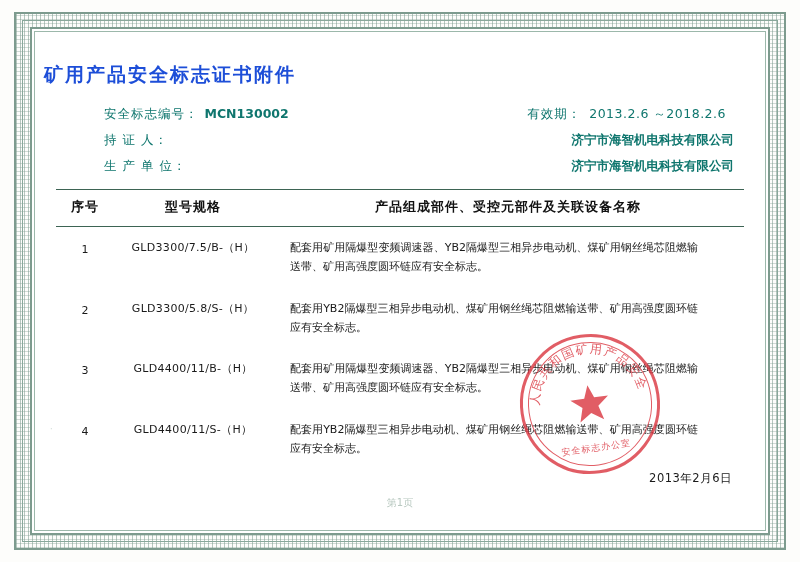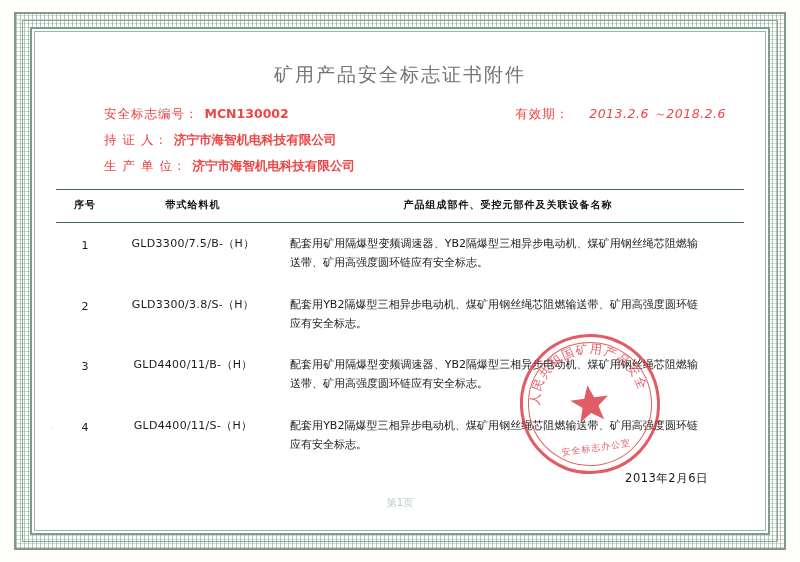--- a/index.html
+++ b/index.html
@@ -85,74 +85,75 @@
   
   .content {
     position: absolute;
     left: 44px;
     top: 42px;
     right: 44px;
     bottom: 42px;
   }
 
   .doc-title {
-    text-align: center;
+    text-align: left;
     font-family: "DejaVu Serif", "Liberation Serif", serif;
     font-size: 19px;
-    font-weight: normal;
+    font-weight: bold;
     letter-spacing: 2px;
-    color: #737373;
+    color: #1d4ed8;
     margin-top: 20px;
     margin-bottom: 6px;
   }
 
   .meta {
     margin: 18px 0 0 0;
     padding: 0 22px 0 60px;
     font-size: 12.5px;
-    color: #ef4444;
+    color: #0f766e;
     font-family: "DejaVu Sans", "Liberation Sans", sans-serif;
   }
   .meta-row {
     display: flex;
     align-items: baseline;
     margin-bottom: 9px;
     white-space: nowrap;
+    justify-content: space-between;
   }
   .meta-label {
     letter-spacing: 1px;
     flex: 0 0 auto;
   }
   .meta-value {
     margin-left: 6px;
     flex: 0 0 auto;
     font-weight: bold;
   }
   .meta-row.first {
     justify-content: flex-start;
   }
   .valid-block {
     margin-left: auto;
     display: flex;
     align-items: flex-end;
     padding-right: 8px;
   }
   .valid-label { letter-spacing: 1px; }
-  .valid-value { margin-left: 20px; letter-spacing: 0.5px; font-style: italic; }
+  .valid-value { margin-left: 8px; letter-spacing: 0.5px; }
 
   
   .tbl {
     margin: 14px 12px 0 12px;
     width: calc(100% - 24px);
     border-collapse: collapse;
     font-size: 11px;
     color: #1a1a1a;
   }
   .tbl thead th {
-    font-size: 10px;
+    font-size: 13px;
     font-weight: bold;
     padding: 8px 4px 10px 4px;
     border-top: 1.5px solid #3d6454;
     border-bottom: 1.5px solid #3d6454;
     letter-spacing: 1px;
     color: #111;
   }
   .tbl th.c-no    { width: 50px; }
   .tbl th.c-model { width: 150px; }
   .tbl th.c-desc  { text-align: center; }
@@ -219,21 +220,21 @@
     right: 0;
     bottom: 16px;
     text-align: center;
     font-size: 9px;
     color: #d9303a;
     letter-spacing: 1px;
   }
 
   .issue-date {
     position: absolute;
-    right: 48px;
+    right: 24px;
     bottom: 34px;
     font-size: 11.5px;
     color: #1a1a1a;
     letter-spacing: 0.5px;
   }
 
   .page-mark {
     position: absolute;
     left: 50%;
     transform: translateX(-50%);
@@ -295,33 +296,33 @@
         <span class="meta-value">济宁市海智机电科技有限公司</span>
       </div>
 
 
     </div>
 
     <table class="tbl">
       <thead>
         <tr>
           <th class="c-no">序号</th>
-          <th class="c-model">带式给料机</th>
+          <th class="c-model">型号规格</th>
           <th class="c-desc">产品组成部件、受控元部件及关联设备名称</th>
         </tr>
       </thead>
       <tbody>
         <tr>
           <td class="c-no">1</td>
           <td class="c-model">GLD3300/7.5/B-（H）</td>
           <td class="c-desc">配套用矿用隔爆型变频调速器、YB2隔爆型三相异步电动机、煤矿用钢丝绳芯阻燃输送带、矿用高强度圆环链应有安全标志。</td>
         </tr>
         <tr>
           <td class="c-no">2</td>
-          <td class="c-model">GLD3300/3.8/S-（H）</td>
+          <td class="c-model">GLD3300/5.8/S-（H）</td>
           <td class="c-desc">配套用YB2隔爆型三相异步电动机、煤矿用钢丝绳芯阻燃输送带、矿用高强度圆环链应有安全标志。</td>
         </tr>
         <tr>
           <td class="c-no">3</td>
           <td class="c-model">GLD4400/11/B-（H）</td>
           <td class="c-desc">配套用矿用隔爆型变频调速器、YB2隔爆型三相异步电动机、煤矿用钢丝绳芯阻燃输送带、矿用高强度圆环链应有安全标志。</td>
         </tr>
         <tr>
           <td class="c-no">4</td>
           <td class="c-model">GLD4400/11/S-（H）</td>

